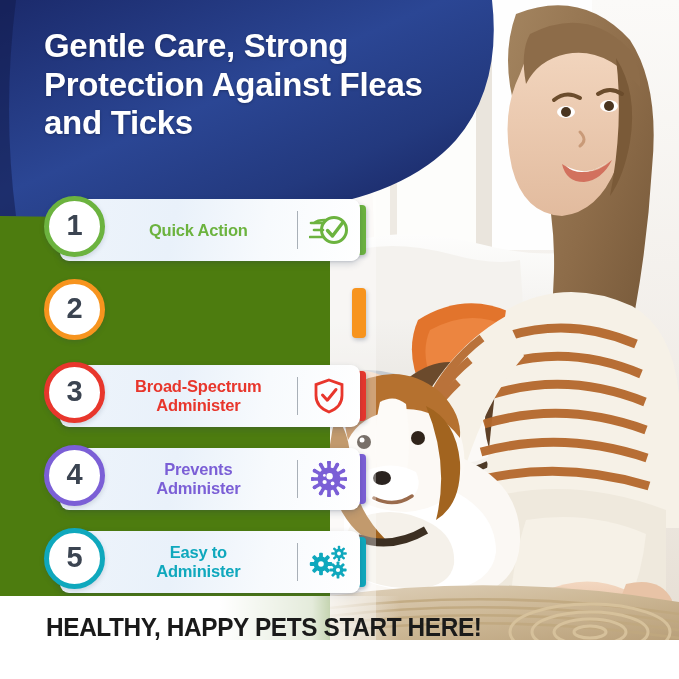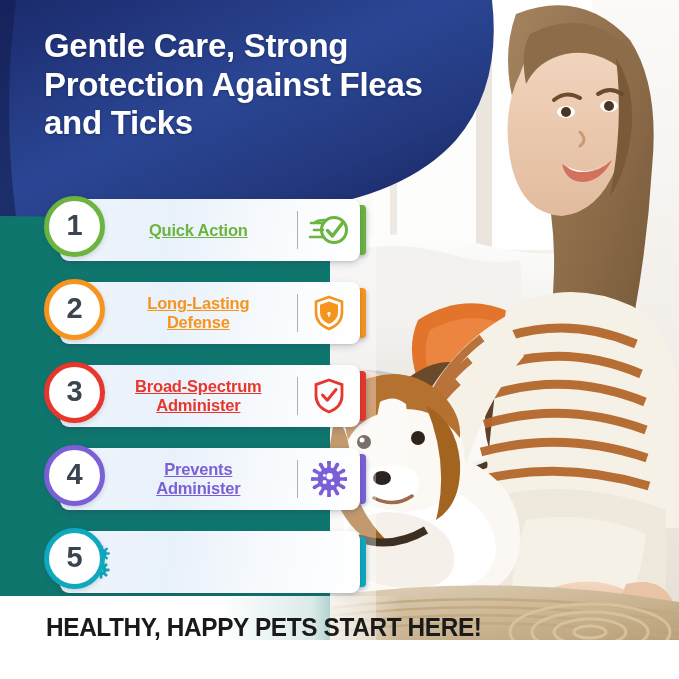--- a/index.html
+++ b/index.html
@@ -5,21 +5,21 @@
   * { box-sizing: border-box; margin: 0; padding: 0; }
   html, body {
     width: 679px; height: 679px;
     font-family: "Liberation Sans", sans-serif;
     background: #ffffff;
     overflow: hidden;
   }
   #poster {
     position: relative;
     width: 679px; height: 679px;
-    background: #0f766e;
+    background: #4d7c0f;
     overflow: hidden;
   }
 
   
   .photo {
     position: absolute;
     left: 330px; top: 0; width: 349px; height: 640px;
     overflow: hidden;
     background: #f3f0ec;
   }
@@ -100,21 +100,20 @@
   .label {
     flex: 1 1 auto;
     text-align: center;
     padding-left: 46px;
     padding-right: 6px;
     font-size: 16.5px;
     font-weight: bold;
     line-height: 1.15;
     letter-spacing: -0.2px;
     white-space: pre-line;
-    text-decoration: underline;
   }
   .divider {
     width: 1.4px;
     height: 38px;
     background: #a9b0b8;
     flex: 0 0 auto;
   }
   .icon-cell {
     flex: 0 0 auto;
     width: 62px;
@@ -358,35 +357,20 @@
         <path d="M16 7 q-8 0 -11 3" stroke="#6cb33f" stroke-width="2.4" fill="none" stroke-linecap="round"></path>
       </svg>
           </div>
         </div>
         <div class="circle" style="border-color: rgb(108, 179, 63);">
           <span>1</span>
         </div>
       </div>
       <div class="row">
         <div class="tab" style="background: rgb(247, 148, 30);"></div>
-        <div class="card">
-          <div class="label" style="color: rgb(247, 148, 30);">Long-Lasting
-Defense</div>
-          <div class="divider"></div>
-          <div class="icon-cell">
-            <svg width="34" height="36" viewBox="0 0 34 36">
-        <path d="M17 2 l13 4.6 v11 q0 11.5 -13 16.4 Q4 29.1 4 17.6 V6.6 Z" fill="none" stroke="#f7941e" stroke-width="2.6"></path>
-        <path d="M17 6.5 l9 3.2 v7.6 q0 8 -9 11.6 Q8 25.3 8 17.3 V9.7 Z" fill="#f7941e"></path>
-        <path d="M13.6 15 v-2.4 a3.4 3.4 0 0 1 6.8 0 V15" fill="none" stroke="#f7941e" stroke-width="2.4"></path>
-        <rect x="12.4" y="15" width="9.2" height="8" rx="1.6" fill="#f7941e"></rect>
-        <circle cx="17" cy="18.4" r="1.7" fill="#ffffff"></circle>
-        <rect x="16.2" y="18.4" width="1.6" height="3.4" fill="#ffffff"></rect>
-      </svg>
-          </div>
-        </div>
         <div class="circle" style="border-color: rgb(247, 148, 30);">
           <span>2</span>
         </div>
       </div>
       <div class="row">
         <div class="tab" style="background: rgb(232, 54, 44);"></div>
         <div class="card">
           <div class="label" style="color: rgb(232, 54, 44);">Broad-Spectrum
 Administer</div>
           <div class="divider"></div>
@@ -443,20 +427,22 @@
       </svg>
           </div>
         </div>
         <div class="circle" style="border-color: rgb(123, 95, 214);">
           <span>4</span>
         </div>
       </div>
       <div class="row">
         <div class="tab" style="background: rgb(15, 168, 189);"></div>
         <div class="card">
+          <div class="label" style="color: rgb(15, 168, 189);">Easy to
+Administer</div>
           <div class="divider"></div>
           <div class="icon-cell">
             <svg width="40" height="34" viewBox="0 0 40 34">
         <g fill="#0fa8bd">
           <g transform="translate(12,19)">
             <rect x="-1.9" y="-11.2" width="3.8" height="5.2" rx="1" transform="rotate(0)"></rect>
                   <rect x="-1.9" y="-11.2" width="3.8" height="5.2" rx="1" transform="rotate(45)"></rect>
                   <rect x="-1.9" y="-11.2" width="3.8" height="5.2" rx="1" transform="rotate(90)"></rect>
                   <rect x="-1.9" y="-11.2" width="3.8" height="5.2" rx="1" transform="rotate(135)"></rect>
                   <rect x="-1.9" y="-11.2" width="3.8" height="5.2" rx="1" transform="rotate(180)"></rect>

